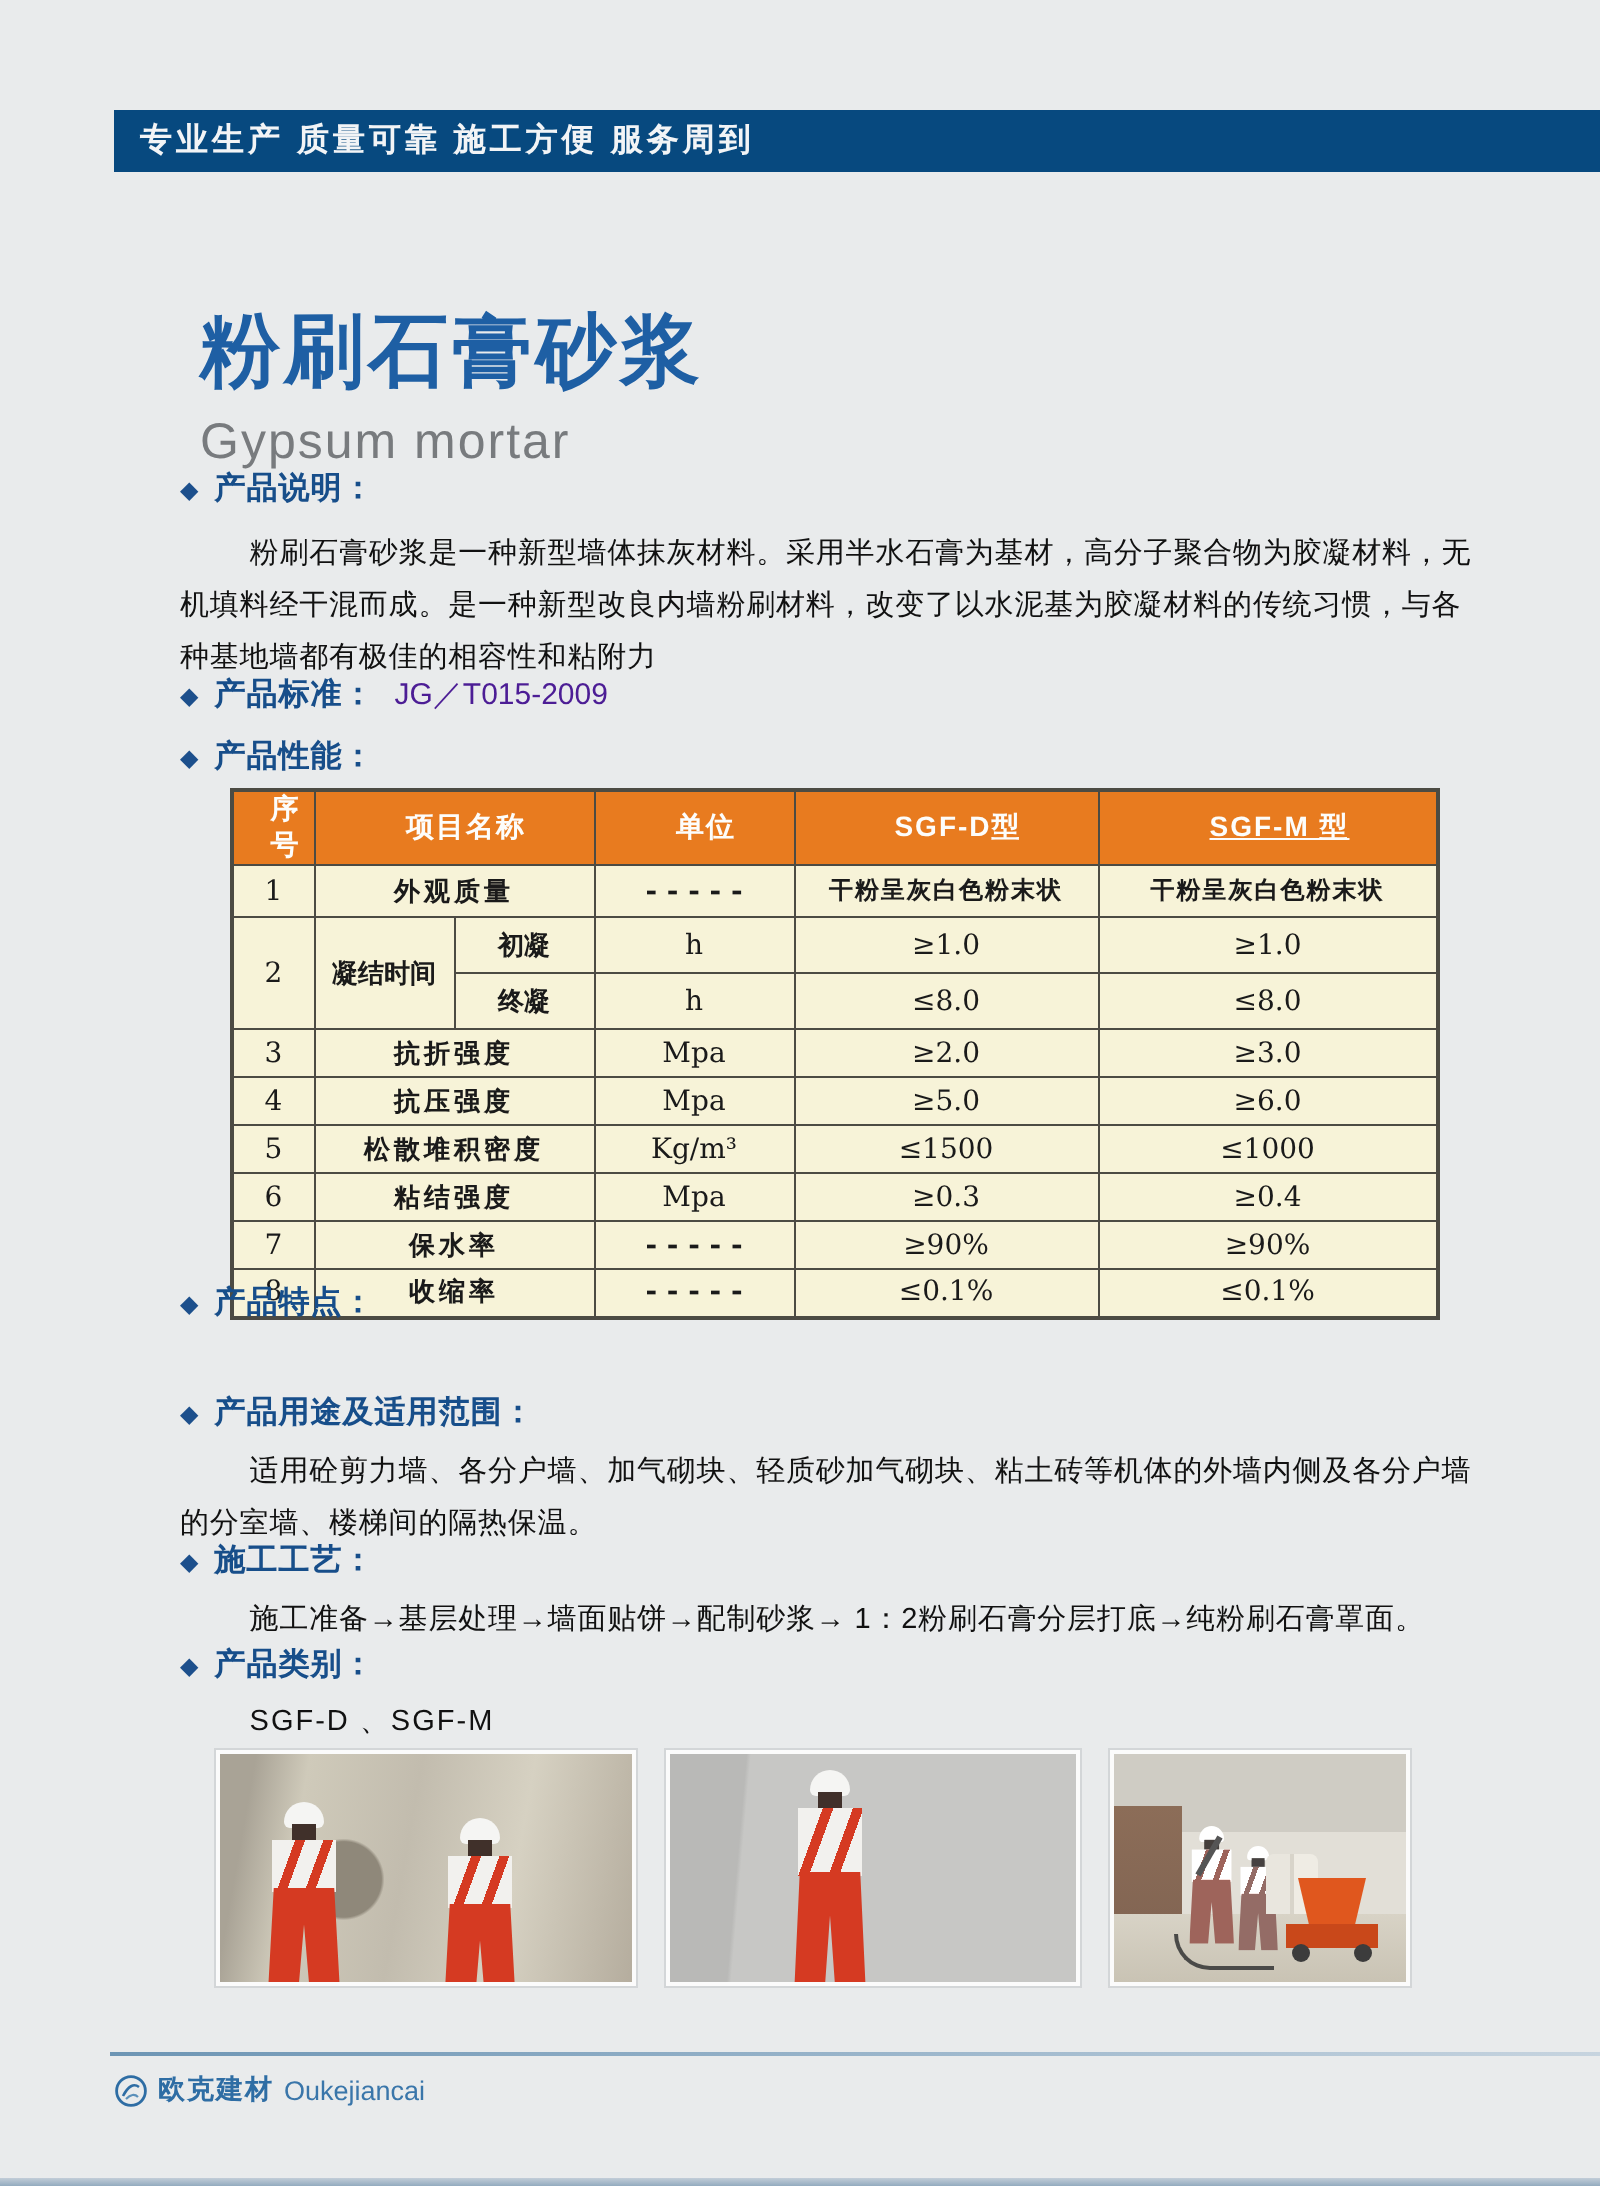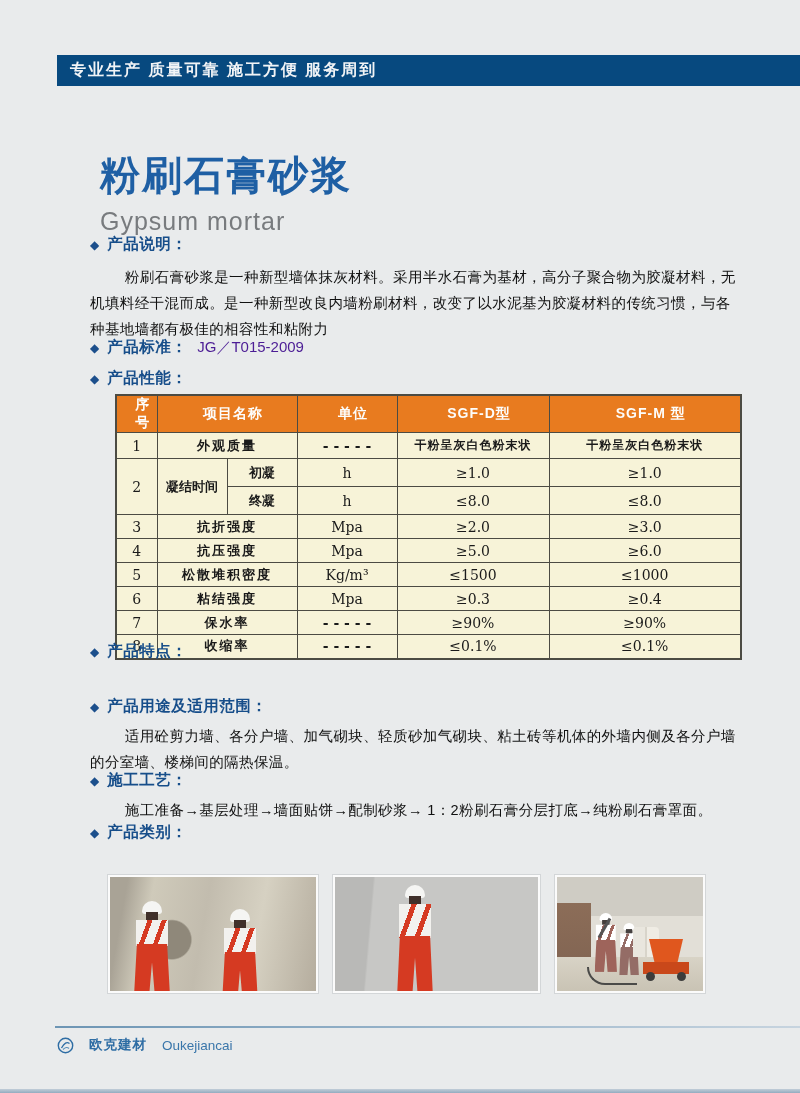--- a/index.html
+++ b/index.html
@@ -46,21 +46,21 @@
   .perf th {
     background:#e87b1f; color:#fdfdfb; font-size:14px; font-weight:bold;
     height:23px; letter-spacing:1px;padding-left:16px;
   }
   .perf td { background:#f7f3d8; }
   .col-no   { width:41px; }
   .col-item { width:70px; }
   .col-sub  { width:70px; }
   .col-unit { width:100px; }
   .col-d    { width:152px; }
-  .col-m    { width:192px; }
+  .col-m    { width:170px;text-decoration:underline; }
   .cn-cell  { font-size:13px; font-weight:bold; letter-spacing:2px; color:#1a1a1a; }
   .num-cell { font-family:"DejaVu Serif","Liberation Serif",serif; font-size:14px; color:#1a1a1a; }
   .small-cn { font-size:12px; font-weight:bold; letter-spacing:1px; color:#1a1a1a; }
   tr.r1 td { height:26px; }
   tr.rsub td { height:28px; }
   tr.rsimple td { height:24px; }
 
   
   .photos { position:absolute; top:875px; left:0; width:800px; height:118px; }
   .photo {
@@ -103,21 +103,21 @@
   .machine .wheel.w1 { left:3px; } .machine .wheel.w2 { right:3px; }
   .bags { position:absolute; right:44px; bottom:34px; width:26px; height:30px;
       background:linear-gradient(90deg,#e9e6de 0 46%, #d8d4ca 46% 54%, #efece4 54%); border-radius:4px 4px 0 0; }
   .hose { position:absolute; border:2px solid #4a4a48; border-top:none; border-right:none;
       border-radius:0 0 0 26px; width:50px; height:18px; left:30px; bottom:6px; background:transparent; }
   .sprayer { position:absolute; left:46px; top:40px; width:3px; height:22px; background:#555; transform:rotate(30deg); }
 
   
   .footer-rule { position:absolute; left:55px; right:0; top:1026px; height:2px;
       background:linear-gradient(90deg,#6d95b4,#9db7cc 55%,#c7d4df); }
-  .footer-logo { position:absolute; left:57px; top:1036px; display:flex; align-items:center; gap:15px; }
+  .footer-logo { position:absolute; left:57px; top:1036px; display:flex; align-items:center; gap:5px; }
   .logo-cn { color:#2e6da4; font-weight:bold; font-size:13.5px; letter-spacing:1px; }
   .logo-en { color:#3a76aa; font-size:13.5px; }
   .bottom-strip { position:absolute; left:0; bottom:0; width:800px; height:4px;
       background:linear-gradient(#c2cdd8,#93abbf); }
 </style>
 </head>
 <body>
 
 <div class="page">
 
@@ -251,20 +251,21 @@
       <span class="sec-title">施工工艺：</span>
     </div>
     <div class="sec-body" style="margin-top:6px;">施工准备→基层处理→墙面贴饼→配制砂浆→ 1：2粉刷石膏分层打底→纯粉刷石膏罩面。</div>
   </div>
 
   <div class="sec" style="top:822px;">
     <div class="sec-head">
       <span class="diamond">◆</span>
       <span class="sec-title">产品类别：</span>
     </div>
+    <div class="sec-body" style="margin-top:5px; letter-spacing:1px;">SGF-D 、SGF-M</div>
   </div>
 
   <div class="photos">
     <div class="photo photo1">
       <div class="worker" style="left:22px; top:24px; width:40px; height:95px;">
         <div class="helmet"></div>
           <div class="head"></div>
           <div class="torso"></div>
           <div class="pants"></div>
       </div>

